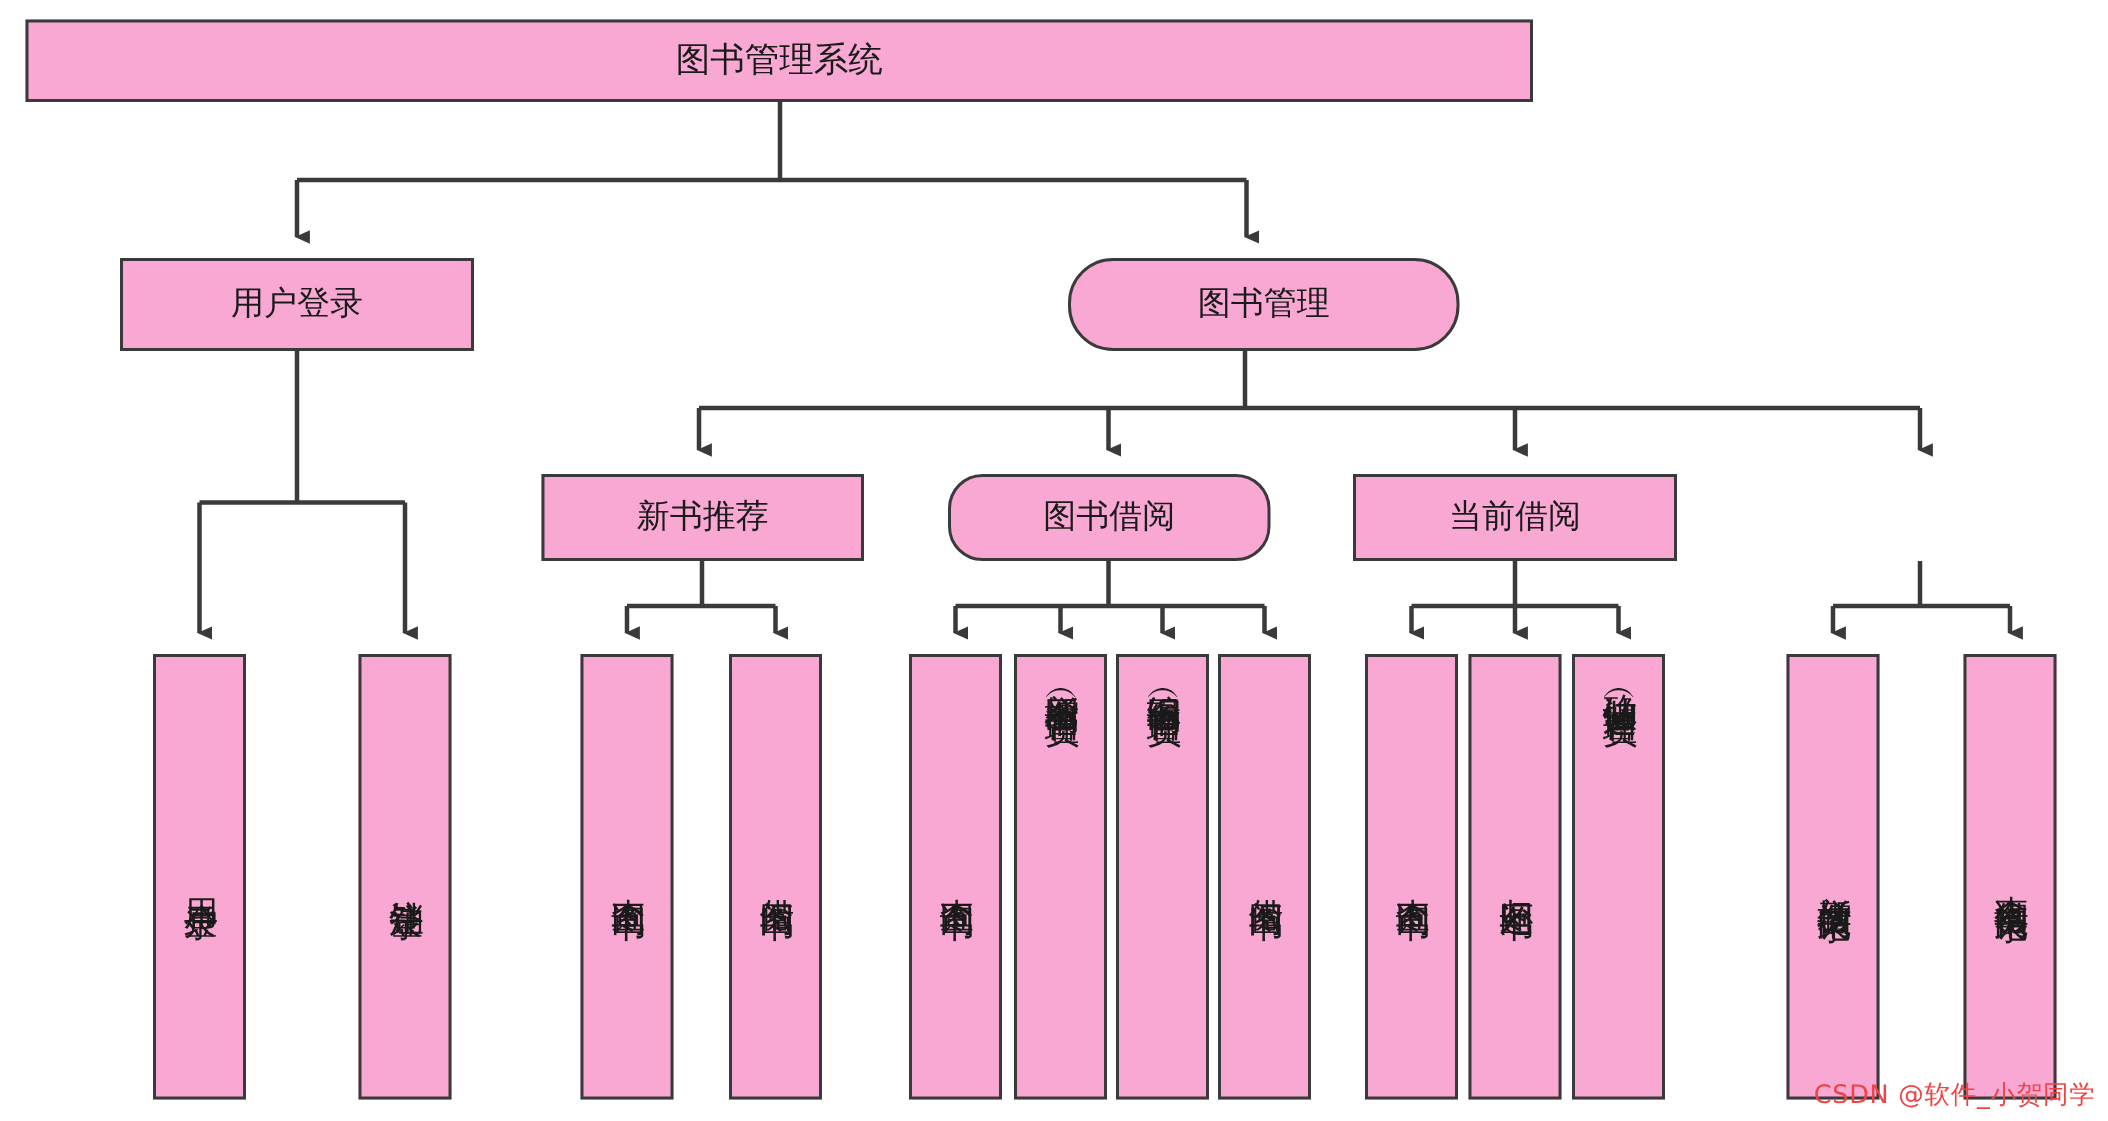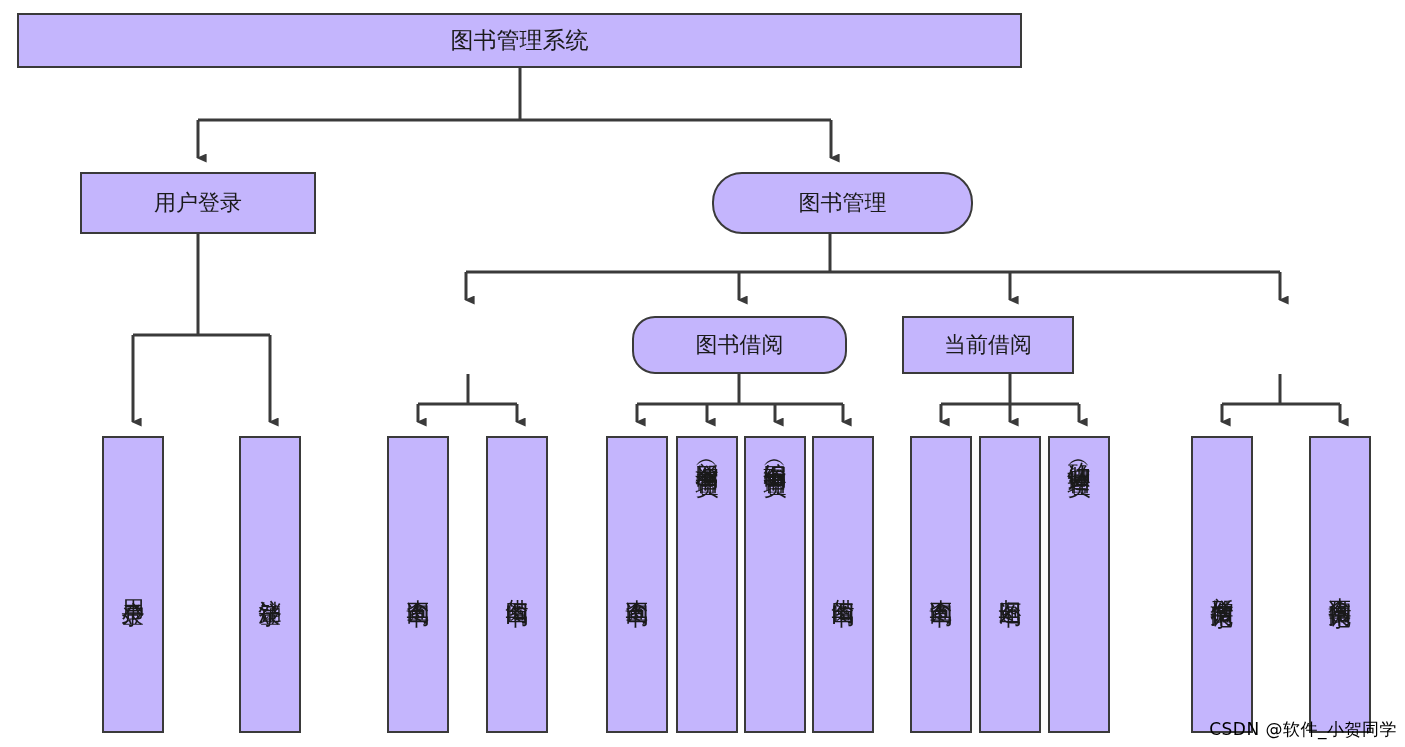--- a/index.html
+++ b/index.html
@@ -18,21 +18,21 @@
   #edges {
     position: absolute;
     left: 0;
     top: 0;
     width: 1405px;
     height: 747px;
   }
   .node {
     position: absolute;
     box-sizing: border-box;
-    background: #c4b5fd;
+    background: #f9a8d4;
     border: 2.5px solid #3a3a3a;
     display: flex;
     align-items: center;
     justify-content: center;
     color: #1a1a1a;
   }
   .node-label {
     text-align: center;
     line-height: 1.22;
     white-space: nowrap;
@@ -58,21 +58,21 @@
   }
   .node.leaf.centered {
     align-items: center;
     padding-top: 0;
   }
   #watermark {
     position: absolute;
     right: 8px;
     bottom: 6px;
     font-size: 17px;
-    color: #000000;
+    color: #ef4444;
     letter-spacing: 0.5px;
     white-space: nowrap;
     pointer-events: none;
   }
 </style>
 </head>
 <body>
 
 <div id="canvas">
 
@@ -130,24 +130,27 @@
     <span class="node-label">图书管理系统</span>
   </div>
 
   <div class="node level2" style="left:80px; top:172px; width:236px; height:62px;">
     <span class="node-label">用户登录</span>
   </div>
   <div class="node level2" style="left:712px; top:172px; width:261px; height:62px;border-radius:30px;">
     <span class="node-label">图书管理</span>
   </div>
 
+  <div class="node level3" style="left:361px; top:316px; width:215px; height:58px;">
+    <span class="node-label">新书推荐</span>
+  </div>
   <div class="node level3" style="left:632px; top:316px; width:215px; height:58px;border-radius:23px;">
     <span class="node-label">图书借阅</span>
   </div>
-  <div class="node level3" style="left:902px; top:316px; width:172px; height:58px;">
+  <div class="node level3" style="left:902px; top:316px; width:216px; height:58px;">
     <span class="node-label">当前借阅</span>
   </div>
 
   <div class="node leaf centered" style="left:102px; top:436px; width:62px; height:297px;">
     <span class="node-label">用户登录</span>
   </div>
   <div class="node leaf centered" style="left:239px; top:436px; width:62px; height:297px;">
     <span class="node-label">注销登录</span>
   </div>
 

